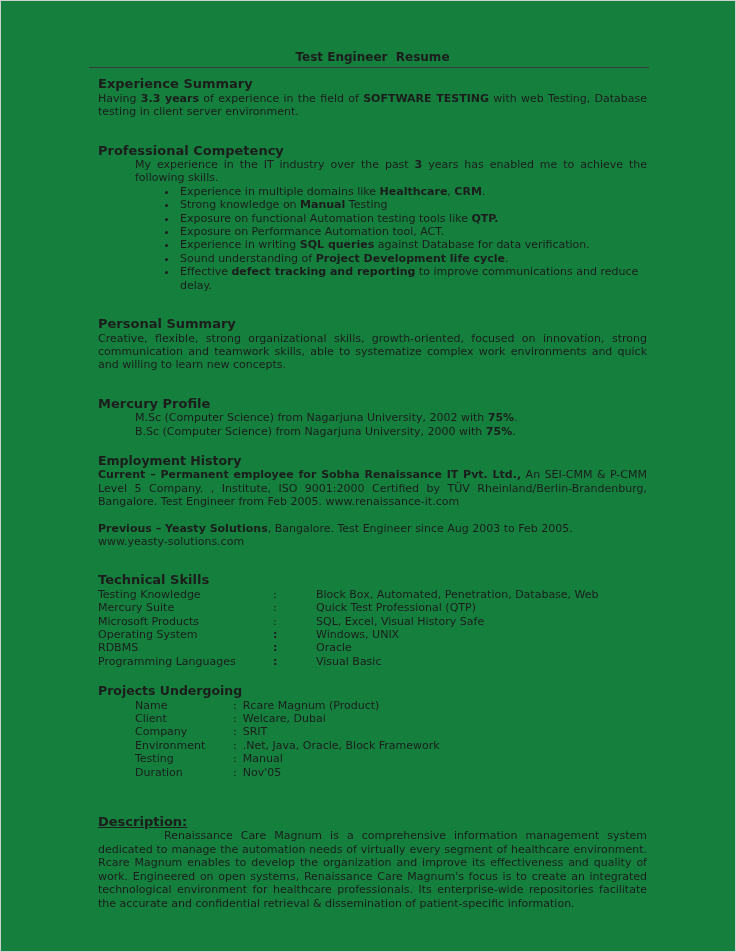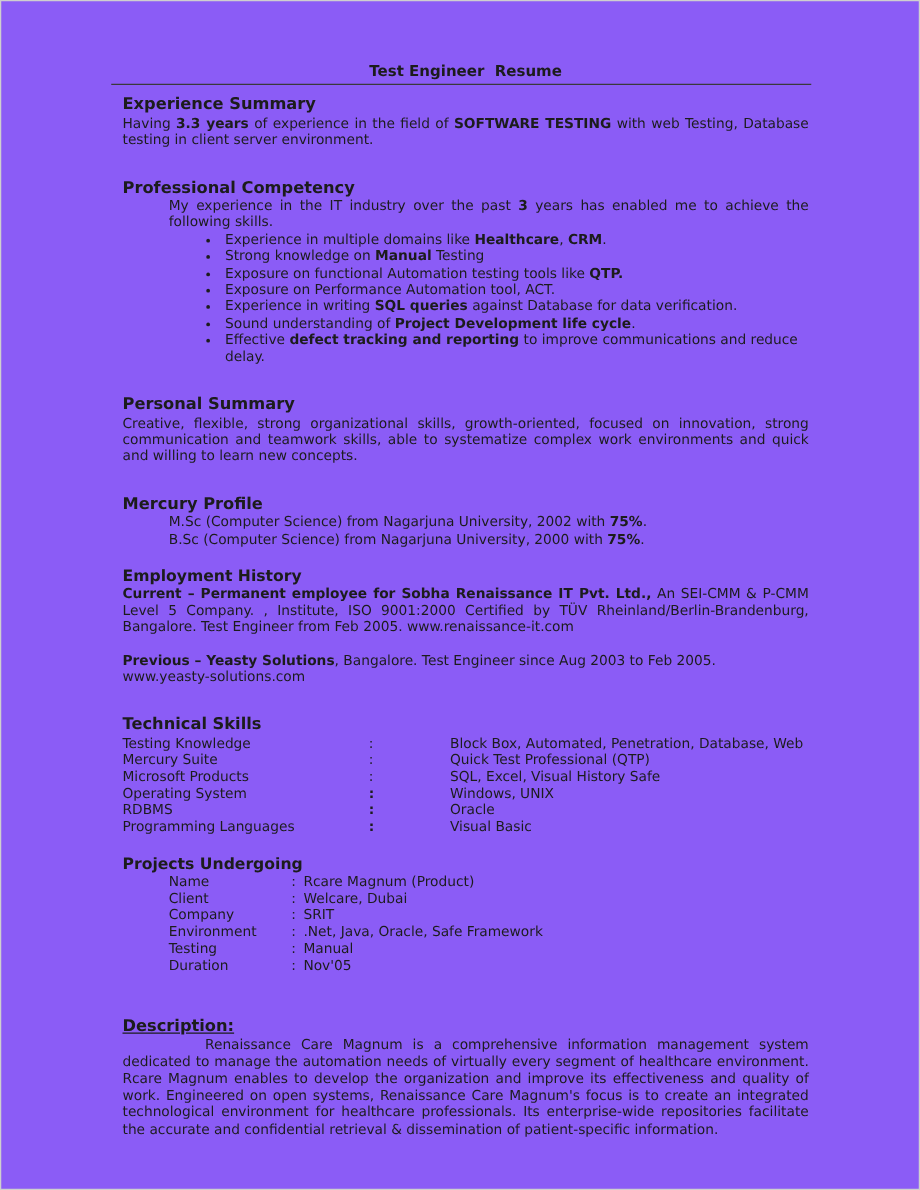--- a/index.html
+++ b/index.html
@@ -1,19 +1,19 @@
 <!DOCTYPE html>
 <html><head>
 <meta charset="utf-8">
 <style>
   * { box-sizing: border-box; }
   html, body { margin: 0; padding: 0; background: #ffffff; }
   .page {
     width: 736px; height: 952px;
-    background: #8b5cf6;
+    background: #15803d;
     border: 1px solid #cfcfcf;
     font-family: "DejaVu Sans", "Liberation Sans", sans-serif;
     font-size: 11px;
     line-height: 13.4px;
     color: #1c1c1c;
     overflow: hidden;
   }
   .content { padding: 50px 88px 0 97px; }
   .doc-title {
     text-align: center;
@@ -44,21 +44,21 @@
   .b { font-weight: bold; }
   .link { color: #1c1c1c; cursor: pointer; }
   ul.bullets {
     margin: 0 0 0 56px;
     padding-left: 24px;
     list-style-type: disc;
   }
   ul.bullets li { padding-left: 2px; }
   .emp-block { margin-top: 13px; }
   .emp-block.first-emp { margin-top: 0; }
-  .ts-row { display: flex; gap: 22px; }
+  .ts-row { display: flex; }
   .ts-label { width: 175px; flex: 0 0 175px; }
   .ts-sep { width: 43px; flex: 0 0 43px; }
   .ts-value { flex: 1; }
   .pj-rows { margin-left: 37px; }
   .pj-row { display: flex; }
   .pj-label { width: 98px; flex: 0 0 98px; }
   .pj-sep { margin-right: 6px; }
   .section-description { margin-top: 36px; }
   .desc-body { text-indent: 66px; }
 </style>
@@ -160,21 +160,21 @@
           <span class="pj-value">Welcare, Dubai</span>
         </div>
         <div class="pj-row">
           <span class="pj-label">Company</span>
           <span class="pj-sep">:</span>
           <span class="pj-value">SRIT</span>
         </div>
         <div class="pj-row">
           <span class="pj-label">Environment</span>
           <span class="pj-sep">:</span>
-          <span class="pj-value">.Net, Java, Oracle, Safe Framework</span>
+          <span class="pj-value">.Net, Java, Oracle, Block Framework</span>
         </div>
         <div class="pj-row">
           <span class="pj-label">Testing</span>
           <span class="pj-sep">:</span>
           <span class="pj-value">Manual</span>
         </div>
         <div class="pj-row">
           <span class="pj-label">Duration</span>
           <span class="pj-sep">:</span>
           <span class="pj-value">Nov'05</span>

